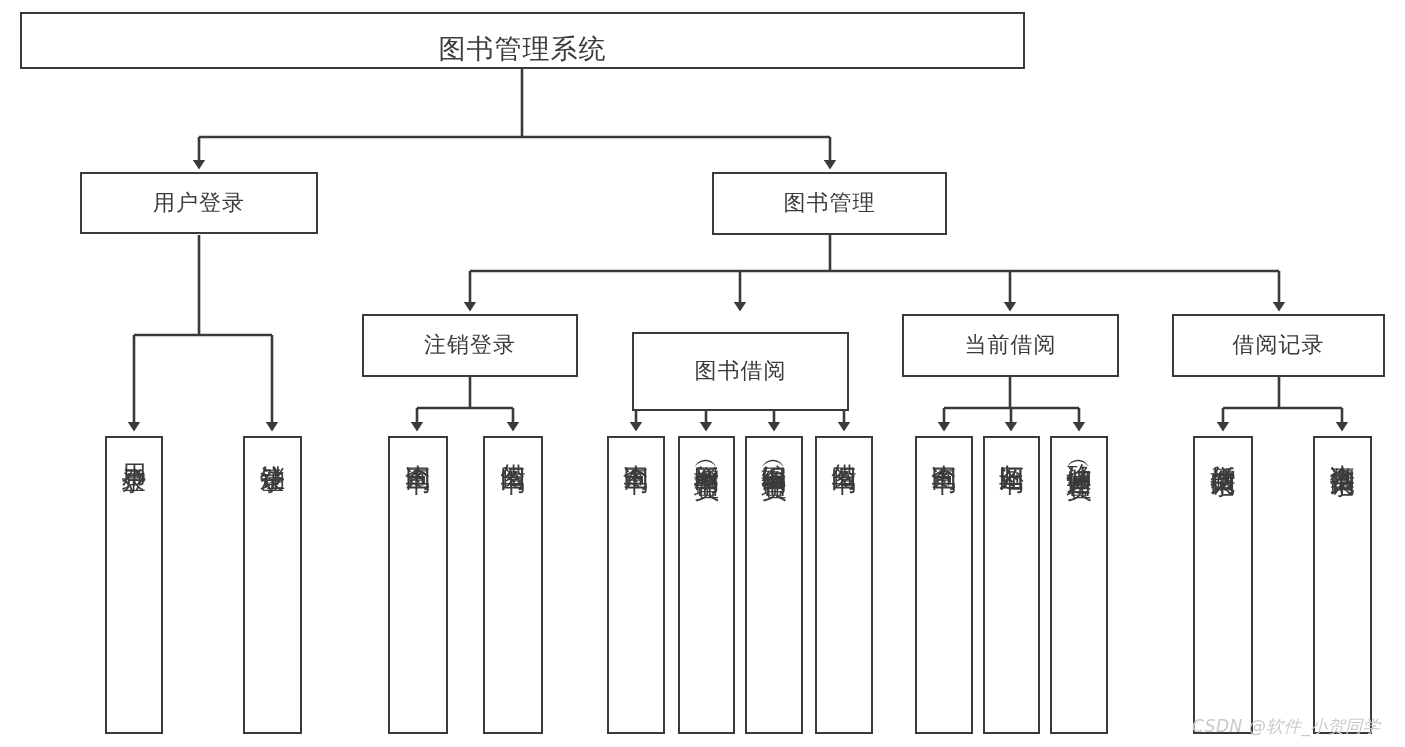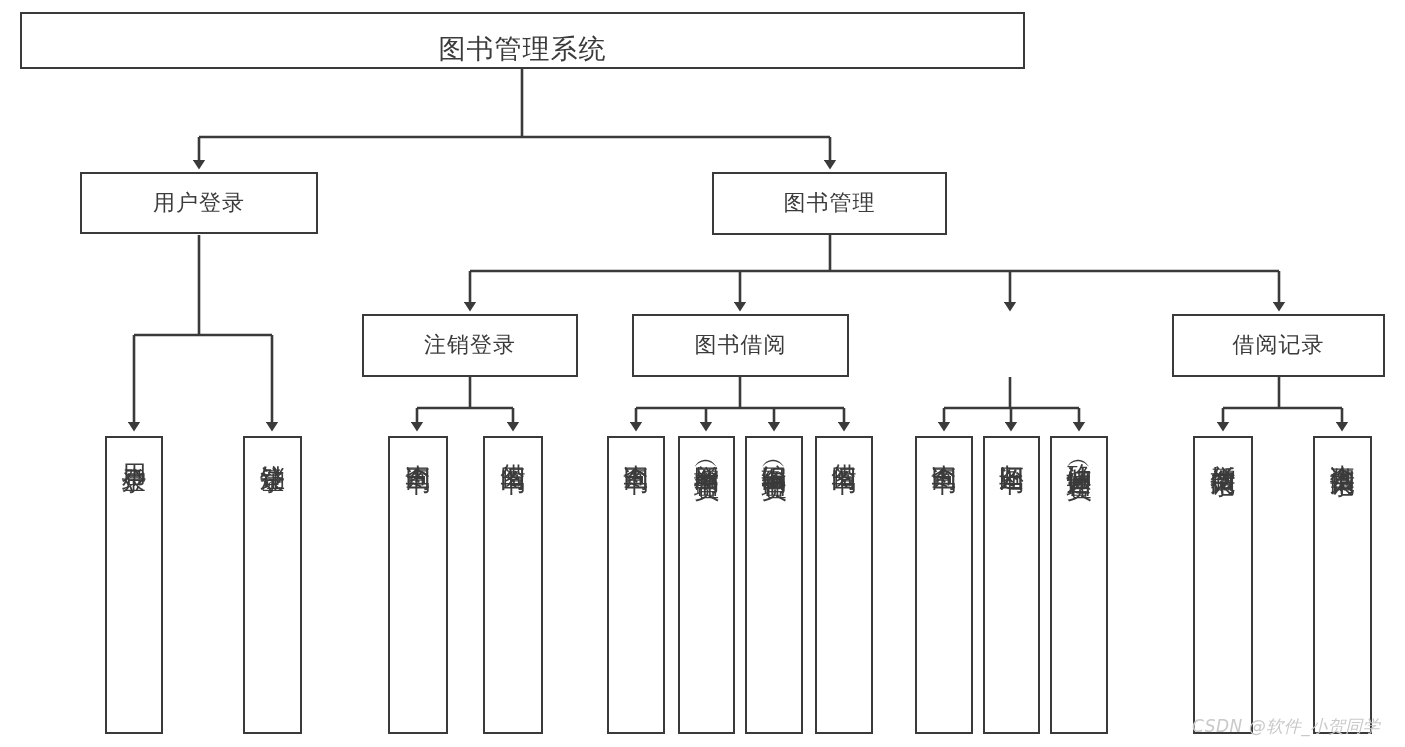--- a/index.html
+++ b/index.html
@@ -126,22 +126,25 @@
   <div class="node h" style="left:80px; top:172px; width:238px; height:62px;">
     <span class="label">用户登录</span>
   </div>
   <div class="node h" style="left:712px; top:172px; width:235px; height:63px;">
     <span class="label">图书管理</span>
   </div>
 
   <div class="node h" style="left:362px; top:314px; width:216px; height:63px;">
     <span class="label">注销登录</span>
   </div>
-  <div class="node h" style="left:632px; top:314px; width:217px; height:63px;">
+  <div class="node h" style="left:632px; top:332px; width:217px; height:79px;">
     <span class="label">图书借阅</span>
+  </div>
+  <div class="node h" style="left:902px; top:314px; width:217px; height:63px;">
+    <span class="label">当前借阅</span>
   </div>
   <div class="node h" style="left:1172px; top:314px; width:213px; height:63px;">
     <span class="label">借阅记录</span>
   </div>
 
   <div class="node v" style="left:105px; top:436px; width:58px; height:298px;">
     <span class="label">用户登录</span>
   </div>
   <div class="node v" style="left:243px; top:436px; width:59px; height:298px;">
     <span class="label">注销登录</span>

